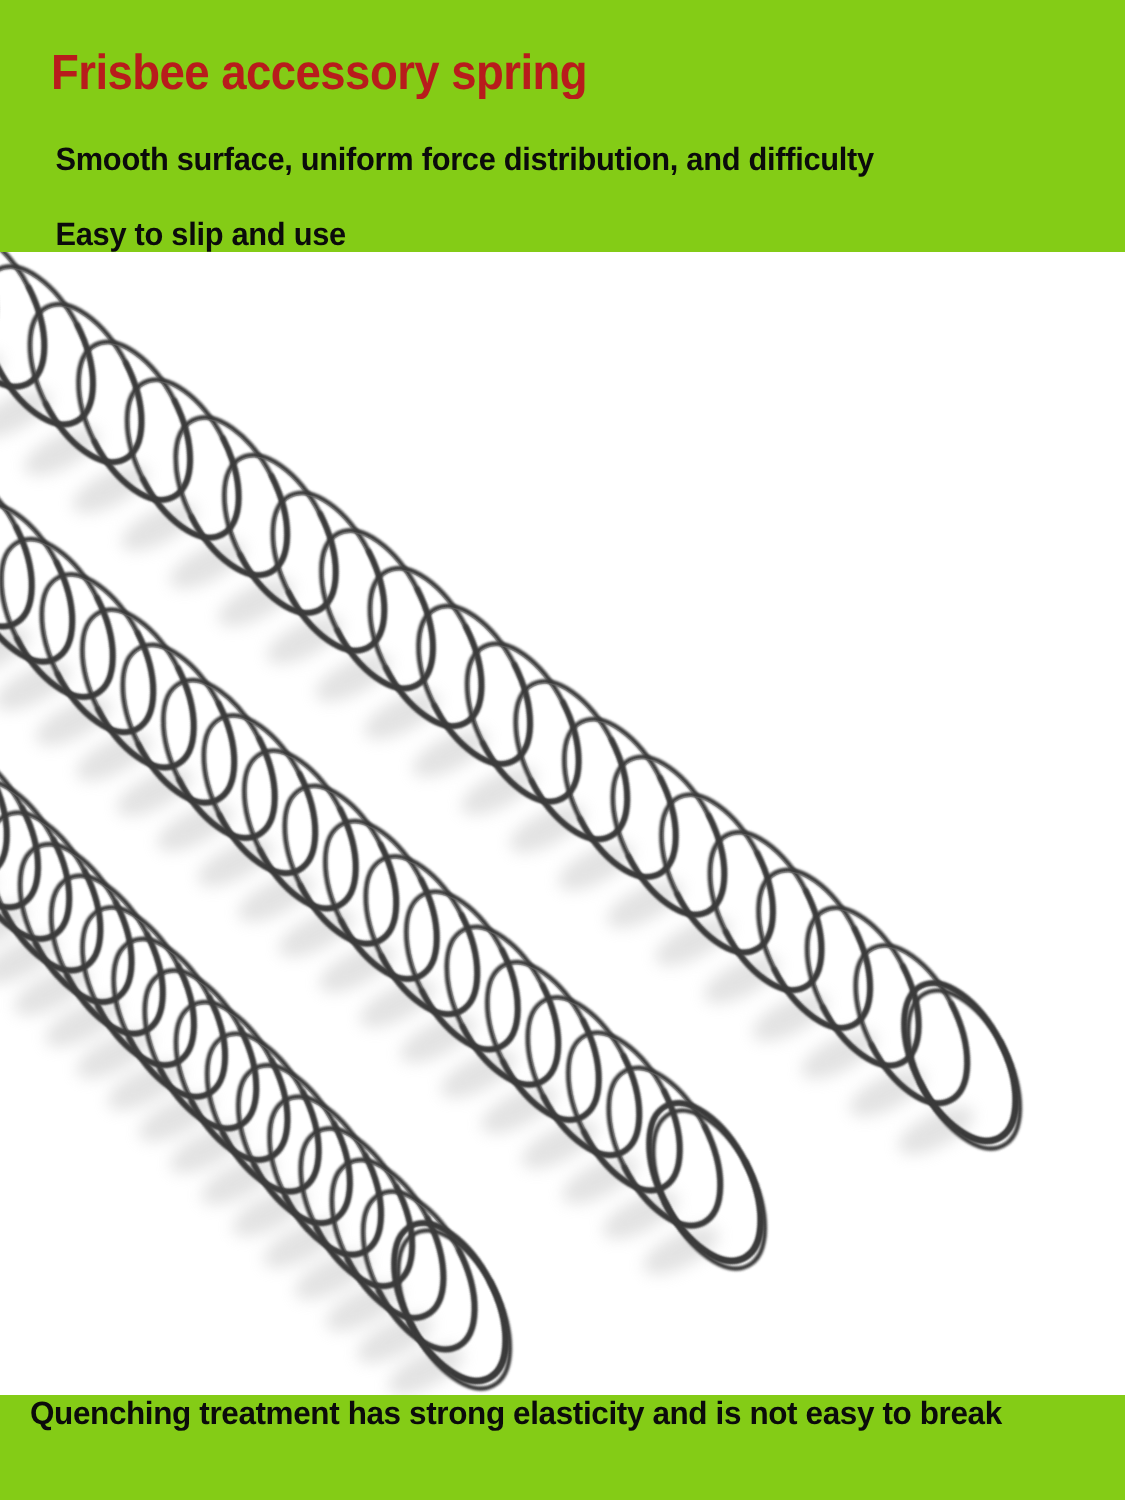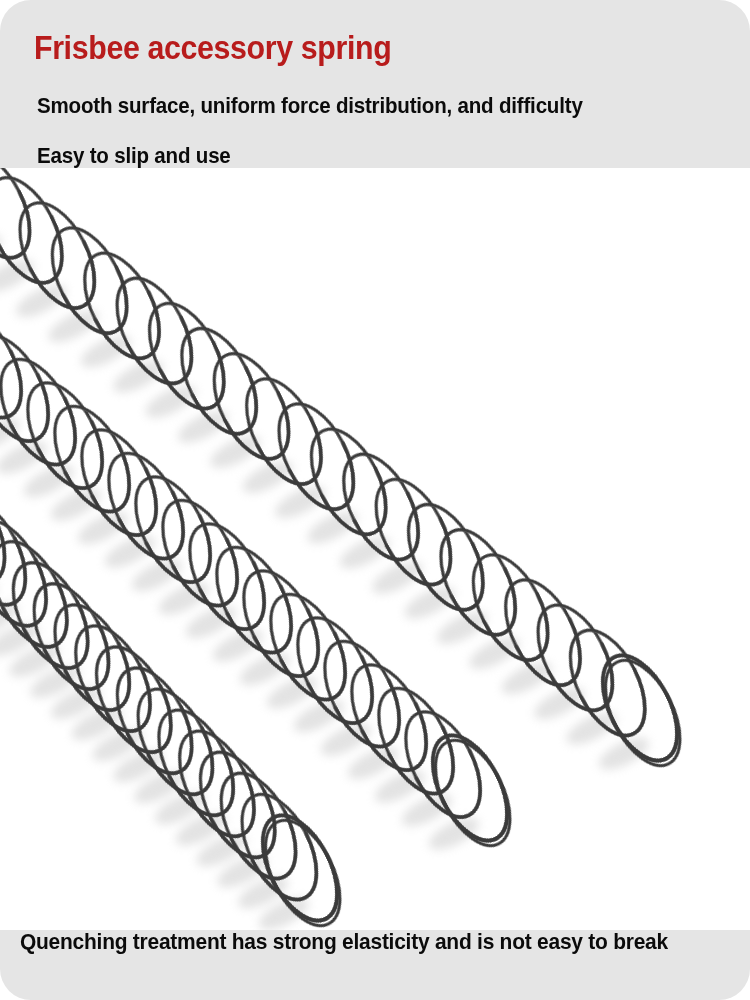--- a/index.html
+++ b/index.html
@@ -80,21 +80,21 @@
   }
   #spring-photo svg {
     display: block;
     width: 750px;
     height: 762px;
   }
 </style>
 </head>
 <body>
 
-<div id="page" style="background: #e5e5e5; border-radius: 31px;">
+<div id="page" style="background: #84cc16;">
 
   <div id="headline-block">
     <div id="product-title" style="color: rgb(184, 28, 28);">Frisbee accessory spring</div>
 
     <div class="feature-line" id="feature-line-1" style="color: rgb(11, 11, 11);">Smooth surface, uniform force distribution, and difficulty</div>
 
     <div class="feature-line" id="feature-line-2" style="color: rgb(11, 11, 11);">Easy to slip and use</div>
   </div>
 
   <div id="spring-photo">

